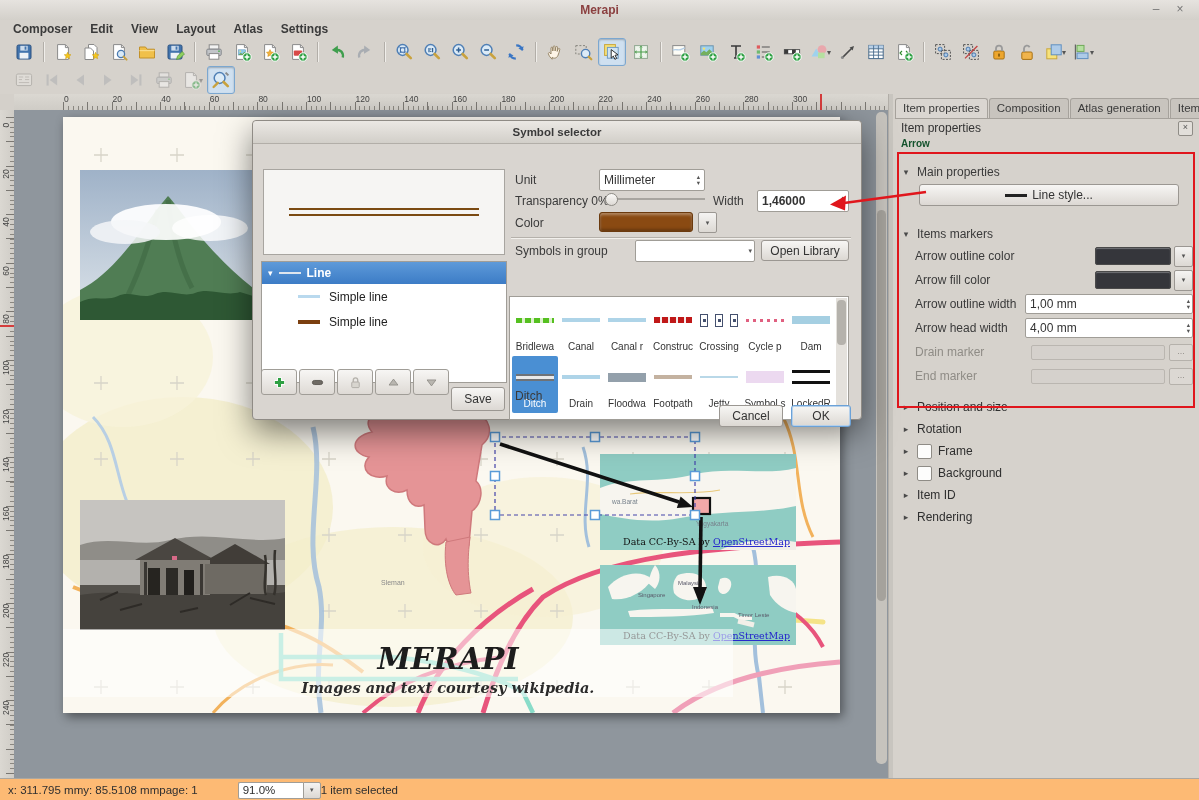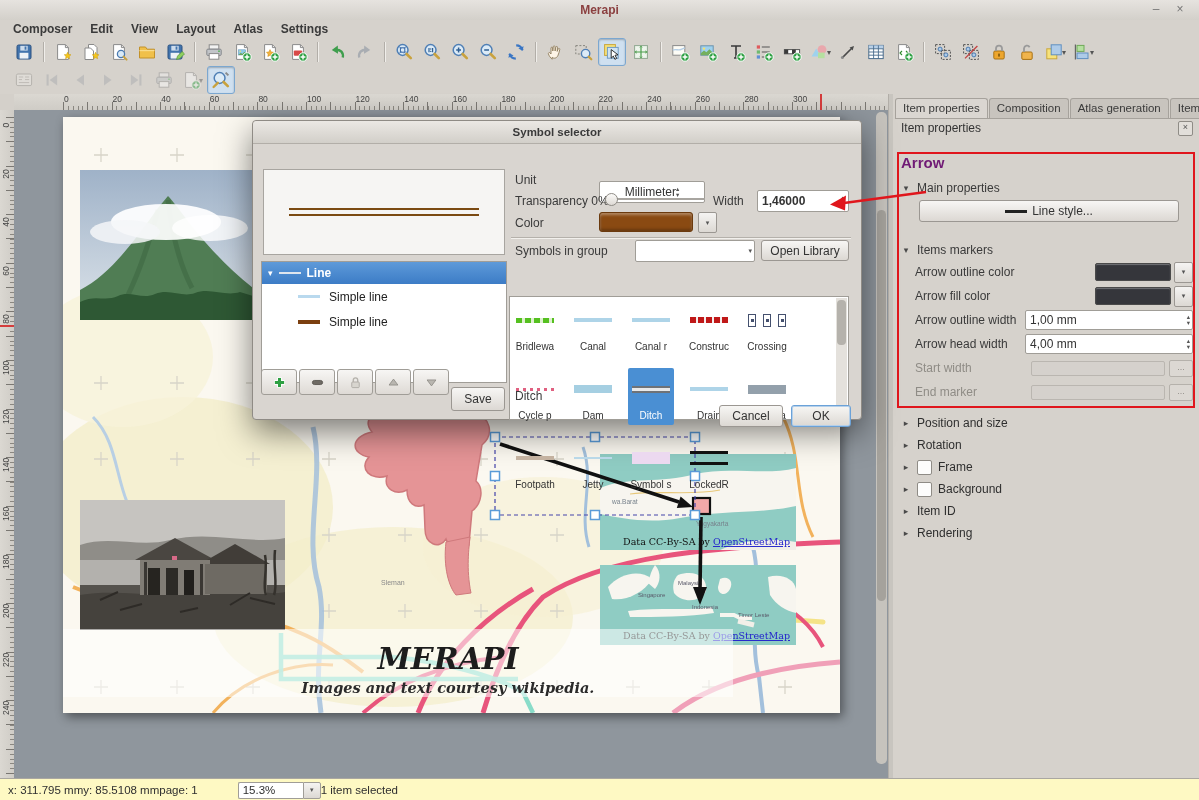--- a/index.html
+++ b/index.html
@@ -64,21 +64,21 @@
     overflow:hidden;border-bottom:1px solid #a6a29c;}
   .rtab{display:inline-block;padding:3px 7px 4px;font-size:11.5px;color:#3a3a3a;
     background:#c8c4be;border:1px solid #a6a29c;border-bottom:none;
     border-radius:3px 3px 0 0;margin-right:1px;}
   .rtab.active{background:#dad6d1;}
   .rcontent{position:absolute;left:8px;right:6px;top:26px;}
   .rtitle-row{display:flex;align-items:center;height:16px;font-size:12px;}
   .rtitle-row .sp{flex:1;}
   .close-box{width:13px;height:13px;border:1px solid #8f8c86;border-radius:2px;
     font-size:9px;line-height:11px;text-align:center;color:#555;background:#e2dfda;}
-  .rtype{height:18px;font-weight:bold;font-size:15px;color:#701a75;margin-top:18px;}
+  .rtype{height:18px;font-weight:bold;font-size:10px;color:#14532d;margin-top:2px;}
   .chead{display:flex;align-items:center;gap:6px;font-size:12px;color:#3a3a3a;height:16px;}
   .tri{font-size:9px;color:#4a4a4a;width:10px;text-align:center;}
   .line-style-btn{margin:4px 0 0 18px;width:258px;height:20px;
     background:linear-gradient(#f7f6f4,#dcd8d3);border:1px solid #9b9792;border-radius:3px;
     font-size:12px;color:#333;display:flex;align-items:center;justify-content:center;gap:5px;}
   .lsw{width:22px;height:3px;background:#222;display:inline-block;}
   .radio-row{display:flex;align-items:center;height:18px;margin:4px 0 0 18px;font-size:12px;}
   .radio{width:13px;height:13px;border-radius:50%;background:#fff;border:1px solid #8f8c86;
     display:inline-block;position:relative;margin-right:5px;flex:none;}
   .radio.on::after{content:"";position:absolute;left:3px;top:3px;right:3px;bottom:3px;
@@ -98,21 +98,21 @@
   .spin i{font-style:normal;height:6px;}
   .mline{width:132px;height:13px;background:#d5d1cc;border:1px solid #bab6b0;border-radius:2px;}
   .mbrowse{width:22px;height:15px;margin-left:4px;background:#dcd8d3;border:1px solid #b5b1ab;
     border-radius:2px;font-size:9px;color:#918e88;text-align:center;line-height:13px;}
   .sect-row{display:flex;align-items:center;gap:6px;height:22px;font-size:12px;color:#2f2f2f;}
   .cbx{width:13px;height:13px;border:1px solid #8f8c86;background:#fdfdfc;border-radius:2px;flex:none;}
   .ann-rect{position:absolute;left:897px;top:152px;width:294px;height:252px;
     border:2px solid #e0161c;z-index:40;pointer-events:none;}
   .ann-arrow{position:absolute;left:822px;top:182px;z-index:60;pointer-events:none;}
   
-  .statusbar{position:absolute;left:0;top:778px;width:100%;height:22px;background:#fef9c3;
+  .statusbar{position:absolute;left:0;top:778px;width:100%;height:22px;background:#fdba74;
     border-top:1px solid #aaa7a1;display:flex;align-items:center;font-size:11.5px;color:#2f2f2f;}
   .st{}
   .zoom-combo{margin-left:40px;display:inline-flex;height:17px;}
   .zoom-val{width:56px;background:#fff;border:1px solid #a09d97;border-right:none;
     border-radius:2px 0 0 2px;padding:1px 4px;font-size:11.5px;}
   .zoom-dd{width:16px;background:linear-gradient(#f5f4f2,#dcd8d3);border:1px solid #a09d97;
     border-radius:0 2px 2px 0;font-size:7px;display:flex;align-items:center;justify-content:center;color:#555;}
   
   .dialog{position:absolute;left:252px;top:120px;width:608px;height:298px;background:#d9d5d0;
     border:1px solid #8f8b85;border-radius:4px;box-shadow:0 12px 32px rgba(0,0,0,.5);z-index:50;}
@@ -143,21 +143,21 @@
   .tree-root .tline{background:#dfe6ee;height:2px;}
   .tree-child{height:25px;display:flex;align-items:center;padding-left:36px;gap:9px;
     font-size:12px;color:#222;}
   .toolbtn{position:absolute;width:34px;height:24px;background:linear-gradient(#f7f6f4,#dedad5);
     border:1px solid #a09d97;border-radius:3px;display: inline-flex;align-items:center;justify-content:center;}
   .btn{background:linear-gradient(#f7f6f4,#dcd8d3);border:1px solid #9b9792;border-radius:3px;
     font-size:12px;color:#333;display:inline-flex;align-items:center;justify-content:center;}
   .btn.ok{border-color:#6ba2d8;box-shadow:0 0 0 1px #b5d0ea inset;}
   .grid{background:#fff;border:1px solid #a09d97;position:relative;}
   .gridin{position:absolute;left:2px;top:2px;right:13px;bottom:2px;display:flex;flex-wrap:wrap;
-    align-content:flex-start;gap:12px;}
+    align-content:flex-start;}
   .gscroll{position:absolute;right:1px;top:1px;bottom:1px;width:11px;background:#e4e1dc;}
   .gscroll .thumb{position:absolute;left:1px;right:1px;top:2px;height:45px;background:#b5b2ac;border-radius:4px;}
   .symcell{width:46px;height:57px;display:flex;flex-direction:column;align-items:center;border-radius:2px;}
   .sympre{flex:1;display:flex;align-items:center;justify-content:center;width:100%;}
   .sw{width:38px;}
   .symlab{font-size:10px;color:#333;max-width:44px;overflow:hidden;white-space:nowrap;height:15px;}
   .symcell.sel{background:#4a8fd3;}
   .symcell.sel .symlab{color:#fff;}
   .sw-bridleway{height:5px;background:repeating-linear-gradient(90deg,#55c020 0 6px,#dff0d0 6px 9px);}
   .sw-canal,.sw-canalr,.sw-drain{height:4px;background:#aed4e8;}
@@ -747,21 +747,21 @@
       <span class="plabel">Arrow head width</span>
       <span class="sspin">
         <span>4,00 mm</span>
         <span class="spin">
             <i>▴</i>
             <i>▾</i>
           </span>
       </span>
     </div>
     <div class="prow">
-      <span class="plabel" style="color:#8f8c86;">Start width</span>
+      <span class="plabel" style="color:#8f8c86;">Drain marker</span>
       <span class="mline"></span>
       <span class="mbrowse">...</span>
     </div>
     <div class="prow">
       <span class="plabel" style="color:#8f8c86;">End marker</span>
       <span class="mline"></span>
       <span class="mbrowse">...</span>
     </div>
 
     <div id="collapsedSections" style="margin-top:8px;">
@@ -799,36 +799,36 @@
 <svg class="ann-arrow" width="115" height="34" viewBox="0 0 115 34">
   <path d="M104 10 L22 21" stroke="#e0161c" stroke-width="2.4" fill="none"></path>
   <path d="M8 22.6 L24 13.5 L23 28.5 Z" fill="#e0161c"></path>
 </svg>
 
 <div class="statusbar">
   <span class="st" style="margin-left:8px;">x: 311.795 mm</span>
   <span class="st">y: 85.5108 mm</span>
   <span class="st">page: 1</span>
   <span class="zoom-combo">
-    <span class="zoom-val">15.3%</span>
+    <span class="zoom-val">91.0%</span>
     <span class="zoom-dd">▾</span>
   </span>
   <span class="st">1 item selected</span>
 </div>
 
 <div class="dialog">
   <div class="dlg-title">Symbol selector</div>
   <div class="dlg-body">
     <div class="abs preview-box">
       <div class="pline"></div>
         <div class="pline"></div>
     </div>
 
     <span class="abs flabel" style="left:262px;top:12px;">Unit</span>
-    <span class="abs combo" style="left:346px;top:20px;width:98px;justify-content:center;">
+    <span class="abs combo" style="left:346px;top:8px;width:98px;">
       <span>Millimeter</span>
       <span class="spin">
           <i>▴</i>
           <i>▾</i>
         </span>
     </span>
 
     <span class="abs flabel" style="left:262px;top:33px;">Transparency 0%</span>
     <span class="abs slider" style="left:352px;top:31px;width:100px;">
       <span class="groove"></span><span class="knob"></span>

